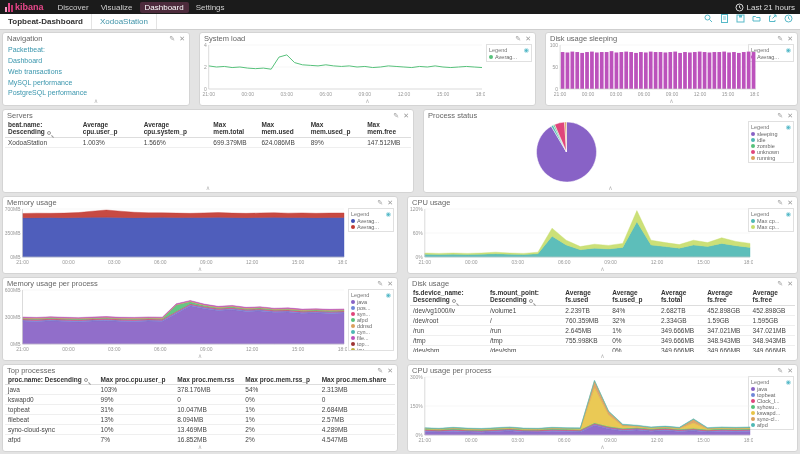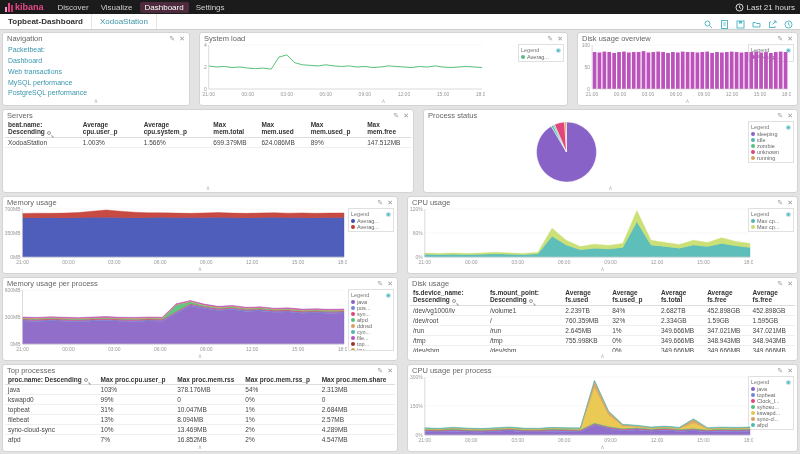--- a/index.html
+++ b/index.html
@@ -11,21 +11,21 @@
   .logo-bars{display:flex;align-items:flex-end;gap:1px;height:9px}
   .logo-bars i{display:block;width:2px;background:#e8488b}
   .logo-bars i:nth-child(1){height:5px;background:#f29bc1}
   .logo-bars i:nth-child(2){height:9px}
   .logo-bars i:nth-child(3){height:7px;background:#c2356f}
   .mainnav{display:flex;gap:2px;margin-left:9px}
   .nav-item{padding:1px 5px;border-radius:2px;cursor:pointer;color:#cfcfcf}
   .nav-item.active{background:#4d2b3c;color:#fff}
   .time{margin-left:auto;display:flex;align-items:center;gap:3px;color:#ddd;cursor:pointer}
   
-  .tabbar{height:16px;background:#fff;border-bottom:1px solid #cfcfcf;display:flex;align-items:flex-end;font-size:8px}
+  .tabbar{height:16px;background:#fff;border-bottom:1px solid #cfcfcf;display:flex;align-items:flex-start;font-size:8px}
   .tab{padding:0 8px;height:100%;line-height:15px;border-right:1px solid #e4e4e4;cursor:pointer;color:#3e93a8;white-space:nowrap}
   .tab.active{color:#333;font-weight:bold}
   .tab-icons{margin-left:auto;display:flex;gap:7px;padding:0 7px;color:#56b9c8;align-items:center}
   .tab-icons svg{display:block;cursor:pointer}
   
   .dash{padding:2px}
   .row{display:flex;gap:9px;margin-bottom:3px}
   .panel{background:#fff;border:1px solid #d4d4d4;border-radius:3px;display:flex;flex-direction:column;overflow:hidden}
   .p-head{display:flex;align-items:center;padding:1px 4px 0;font-size:7.5px;color:#666;flex:0 0 auto}
   .p-title{cursor:move;white-space:nowrap;overflow:hidden}
@@ -126,21 +126,21 @@
             <li>Packetbeat:</li>
             <li>Dashboard</li>
             <li>Web transactions</li>
             <li>MySQL performance</li>
             <li>PostgreSQL performance</li>
           </ul>
         </div>
       <div class="p-foot">∧</div>
     </section>
 
-    <section class="panel" style="width:369px">
+    <section class="panel" style="width:337px">
       <div class="p-head">
           <span class="p-title">System load</span>
         <span class="p-tools">
             <span class="tool">✎</span>
             <span class="tool">✕</span>
           </span>
         </div>
       <div class="p-body chart-body">
         <div class="chart">
             <svg width="283" height="54">
@@ -171,21 +171,21 @@
               <span class="dot" style="background: rgb(87, 193, 123);"></span>
               <span>Averag...</span>
             </div>
           </div>
       </div>
       <div class="p-foot">∧</div>
     </section>
 
     <section class="panel" style="flex:1">
       <div class="p-head">
-          <span class="p-title">Disk usage overview</span>
+          <span class="p-title">Disk usage sleeping</span>
         <span class="p-tools">
             <span class="tool">✎</span>
             <span class="tool">✕</span>
           </span>
         </div>
       <div class="p-body chart-body">
         <div class="chart">
             <svg width="211" height="54">
               <text x="10.100000000000001" y="48" font-size="5" fill="#999" text-anchor="end">0</text>
               <line x1="12.100000000000001" y1="24" x2="208" y2="24" stroke="#eee" stroke-width="0.5"></line>

